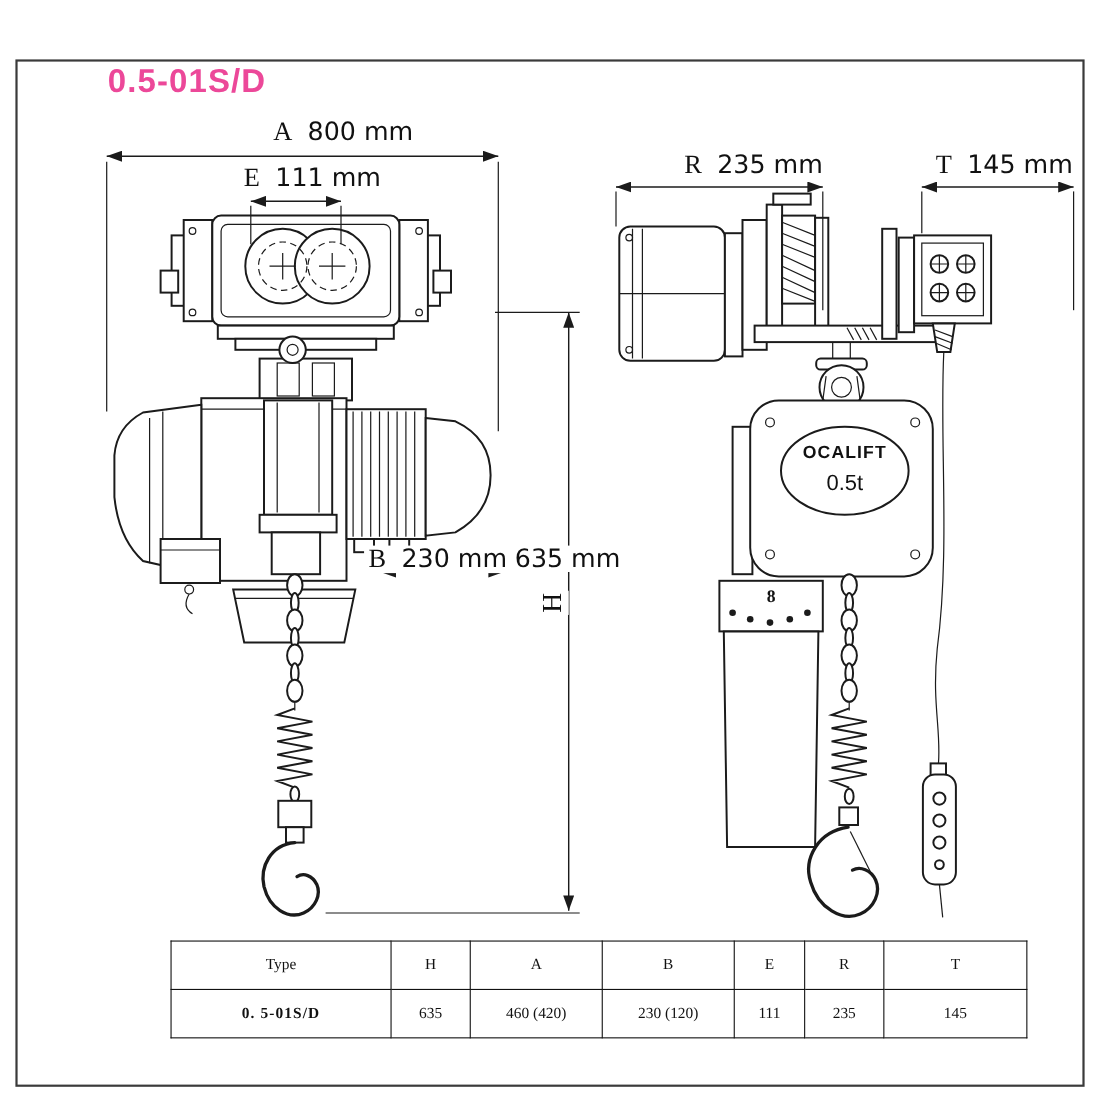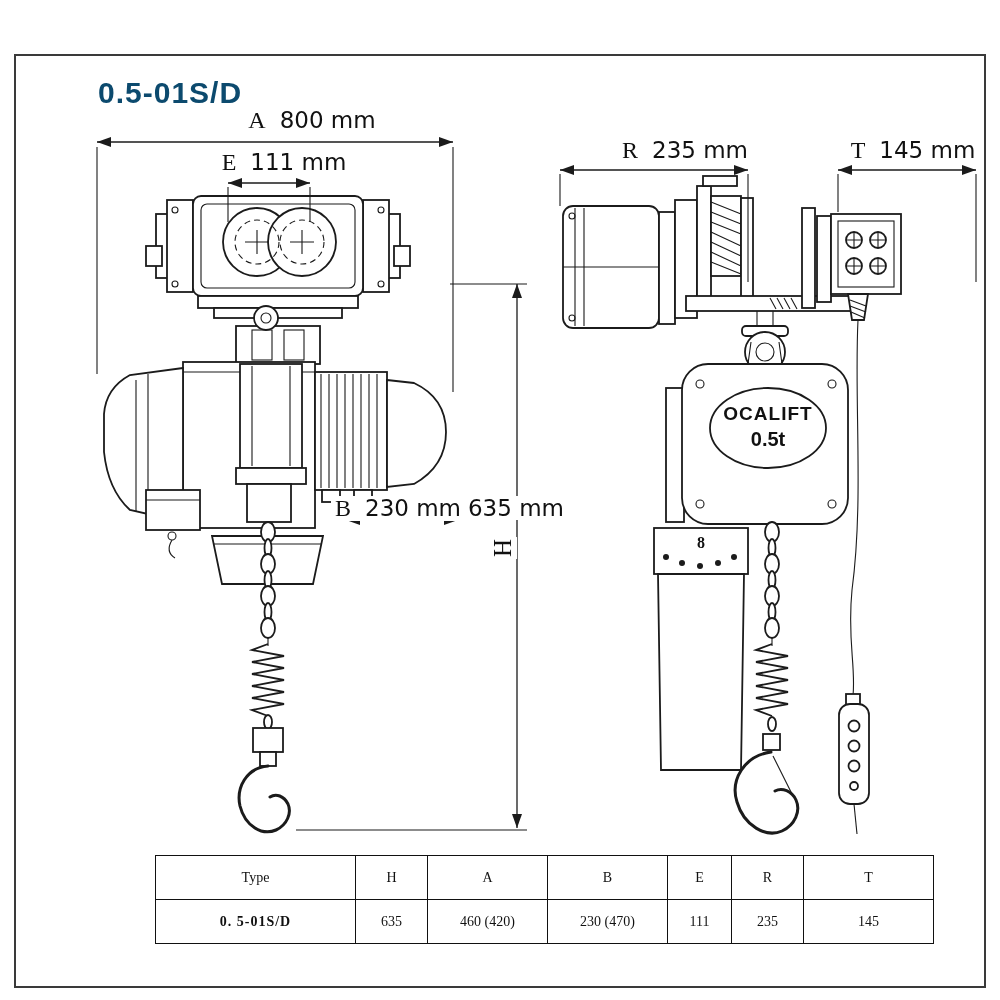--- a/index.html
+++ b/index.html
@@ -1,40 +1,40 @@
 <!DOCTYPE html>
 <html><head>
 <meta charset="utf-8">
 <style>
   * { margin:0; padding:0; box-sizing:border-box; }
   html,body { width:1000px; height:1000px; background:#ffffff; font-family:"DejaVu Sans", sans-serif; position:relative; overflow:hidden; color:#111; }
 
   .frame { position:absolute; left:14px; top:54px; right:14px; bottom:12px; border:2px solid #3a3a3a; }
 
-  .title { position:absolute; left:98px; top:76px; font-family:"Liberation Sans", sans-serif; font-weight:bold; font-size:30px; letter-spacing:1px; color:#0c4a6e; }
+  .title { position:absolute; left:98px; top:58px; font-family:"Liberation Sans", sans-serif; font-weight:bold; font-size:30px; letter-spacing:1px; color:#ec4899; }
 
   svg.drawing { position:absolute; left:0; top:0; }
 
   
   .s    { stroke:#1b1b1b; fill:none; stroke-width:1.8; }
   .sf   { stroke:#1b1b1b; fill:#ffffff; stroke-width:1.8; }
   .thin { stroke:#1b1b1b; fill:none; stroke-width:1.1; }
   .dash { stroke:#1b1b1b; fill:none; stroke-width:1.1; stroke-dasharray:6 4; }
   .diml { stroke:#1b1b1b; fill:none; stroke-width:1.3; }
   .hookline { stroke:#1b1b1b; fill:none; stroke-width:3; stroke-linecap:round; }
   .blk  { fill:#1b1b1b; stroke:none; }
 
   
   .dim { position:absolute; transform:translateX(-50%); white-space:nowrap; background:#fff; padding:0 4px; line-height:1.05; }
   .dim .letter { font-family:"Liberation Serif", serif; font-size:24px; margin-right:14px; }
   .dim .value  { font-family:"DejaVu Sans", sans-serif; font-size:23px; }
   .dim-h-letter { position:absolute; left:492px; top:534px; font-family:"Liberation Serif", serif; font-size:25px; transform:rotate(-90deg); background:#fff; padding:0 2px; }
 
-  .brand    { position:absolute; left:768px; top:403px; transform:translateX(-50%); font-family:"Liberation Sans", sans-serif; font-weight:bold; font-size:19px; letter-spacing:1px; }
-  .capacity { position:absolute; left:768px; top:428px; transform:translateX(-50%); font-family:"Liberation Sans", sans-serif; font-weight:bold; font-size:20px; }
+  .brand    { position:absolute; left:768px; top:403px; transform:translateX(-50%); font-family:"Liberation Sans", sans-serif; font-weight:bold; font-size:16px; letter-spacing:1px; }
+  .capacity { position:absolute; left:768px; top:428px; transform:translateX(-50%); font-family:"Liberation Sans", sans-serif; font-weight:normal; font-size:20px; }
   .bucket-mark { position:absolute; left:701px; top:534px; transform:translateX(-50%); font-family:"Liberation Serif", serif; font-weight:bold; font-size:16px; }
 
   
   table.spec { position:absolute; left:155px; top:855px; border-collapse:collapse; table-layout:fixed; background:#fff; }
   table.spec th, table.spec td {
     border:1.6px solid #111; height:44px; text-align:center; vertical-align:middle;
     font-family:"Liberation Serif", serif; font-size:14px; font-weight:normal; padding:0 4px;
   }
   table.spec td.type-cell { font-weight:bold; letter-spacing:1px; }
 </style>
@@ -298,19 +298,19 @@
       <th>A</th>
       <th>B</th>
       <th>E</th>
       <th>R</th>
       <th>T</th>
     </tr>
     <tr>
       <td class="type-cell">0. 5-01S/D</td>
       <td>635</td>
       <td>460 (420)</td>
-      <td>230 (470)</td>
+      <td>230 (120)</td>
       <td>111</td>
       <td>235</td>
       <td>145</td>
     </tr>
   </tbody>
 </table>
 
 </body></html>

